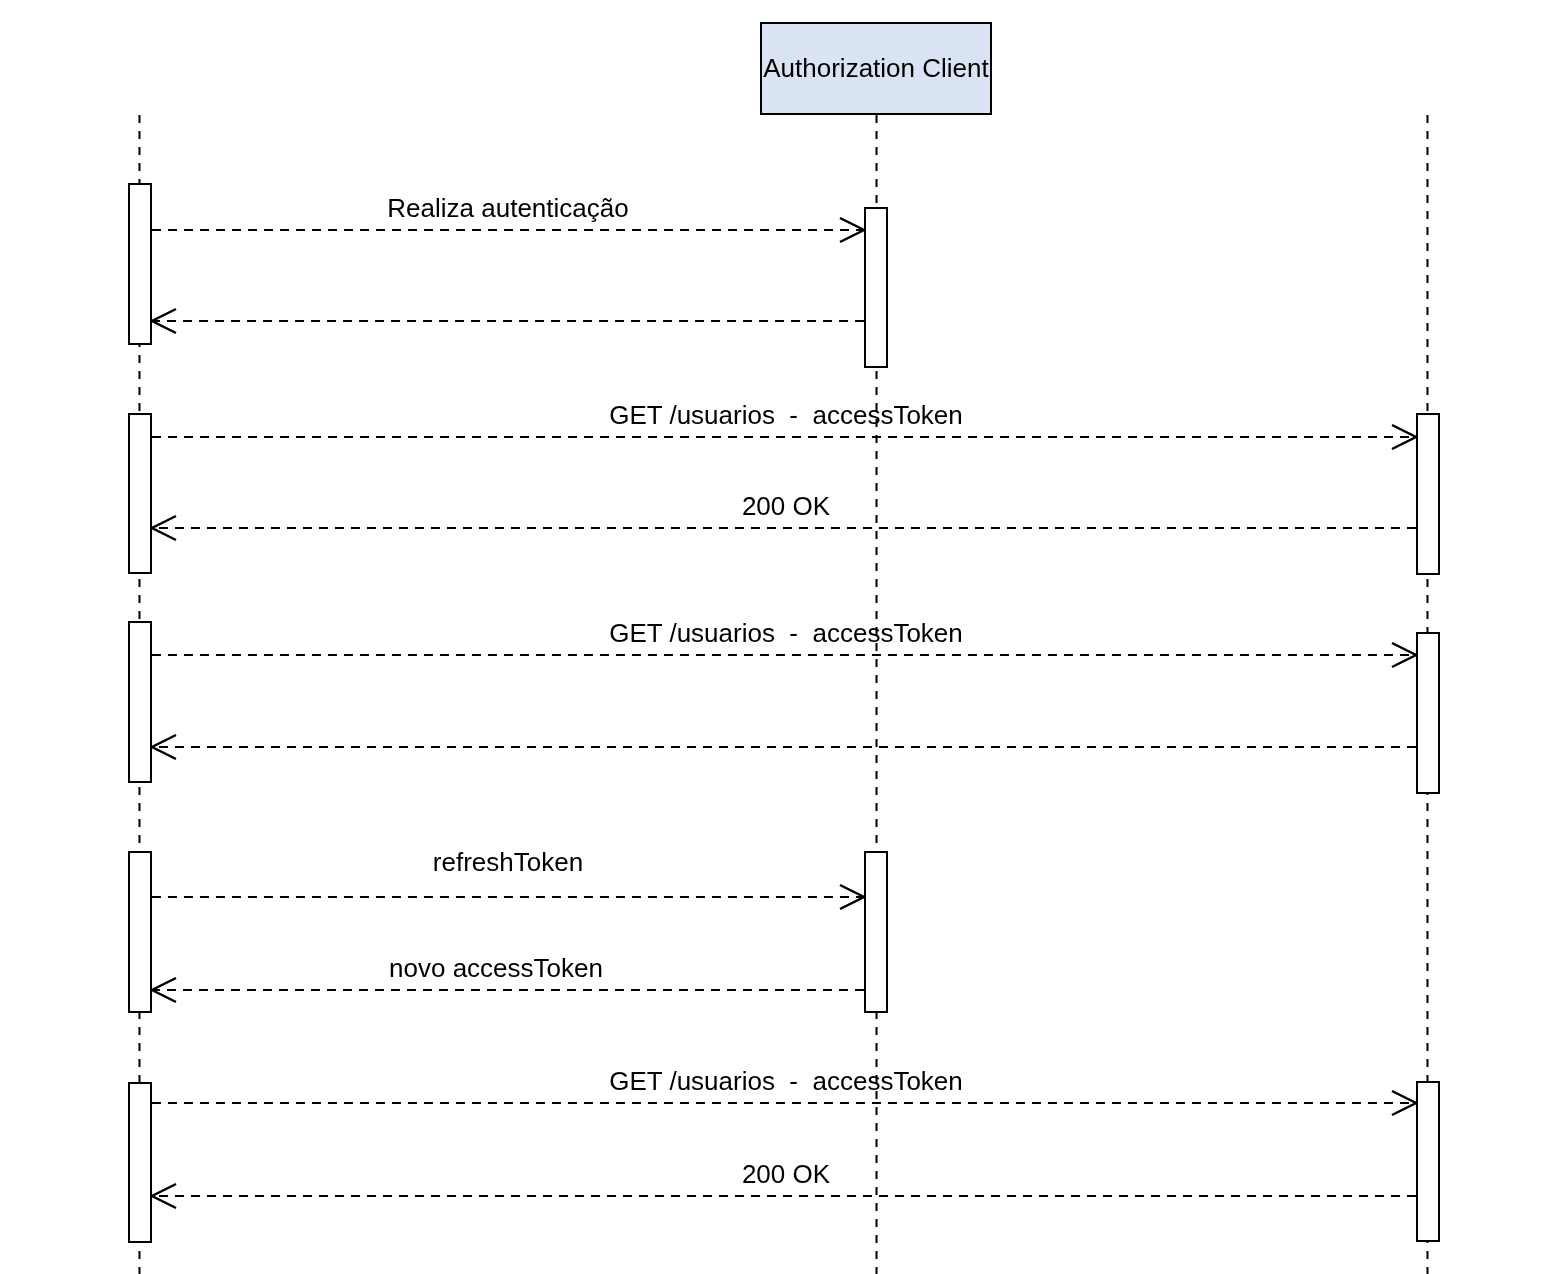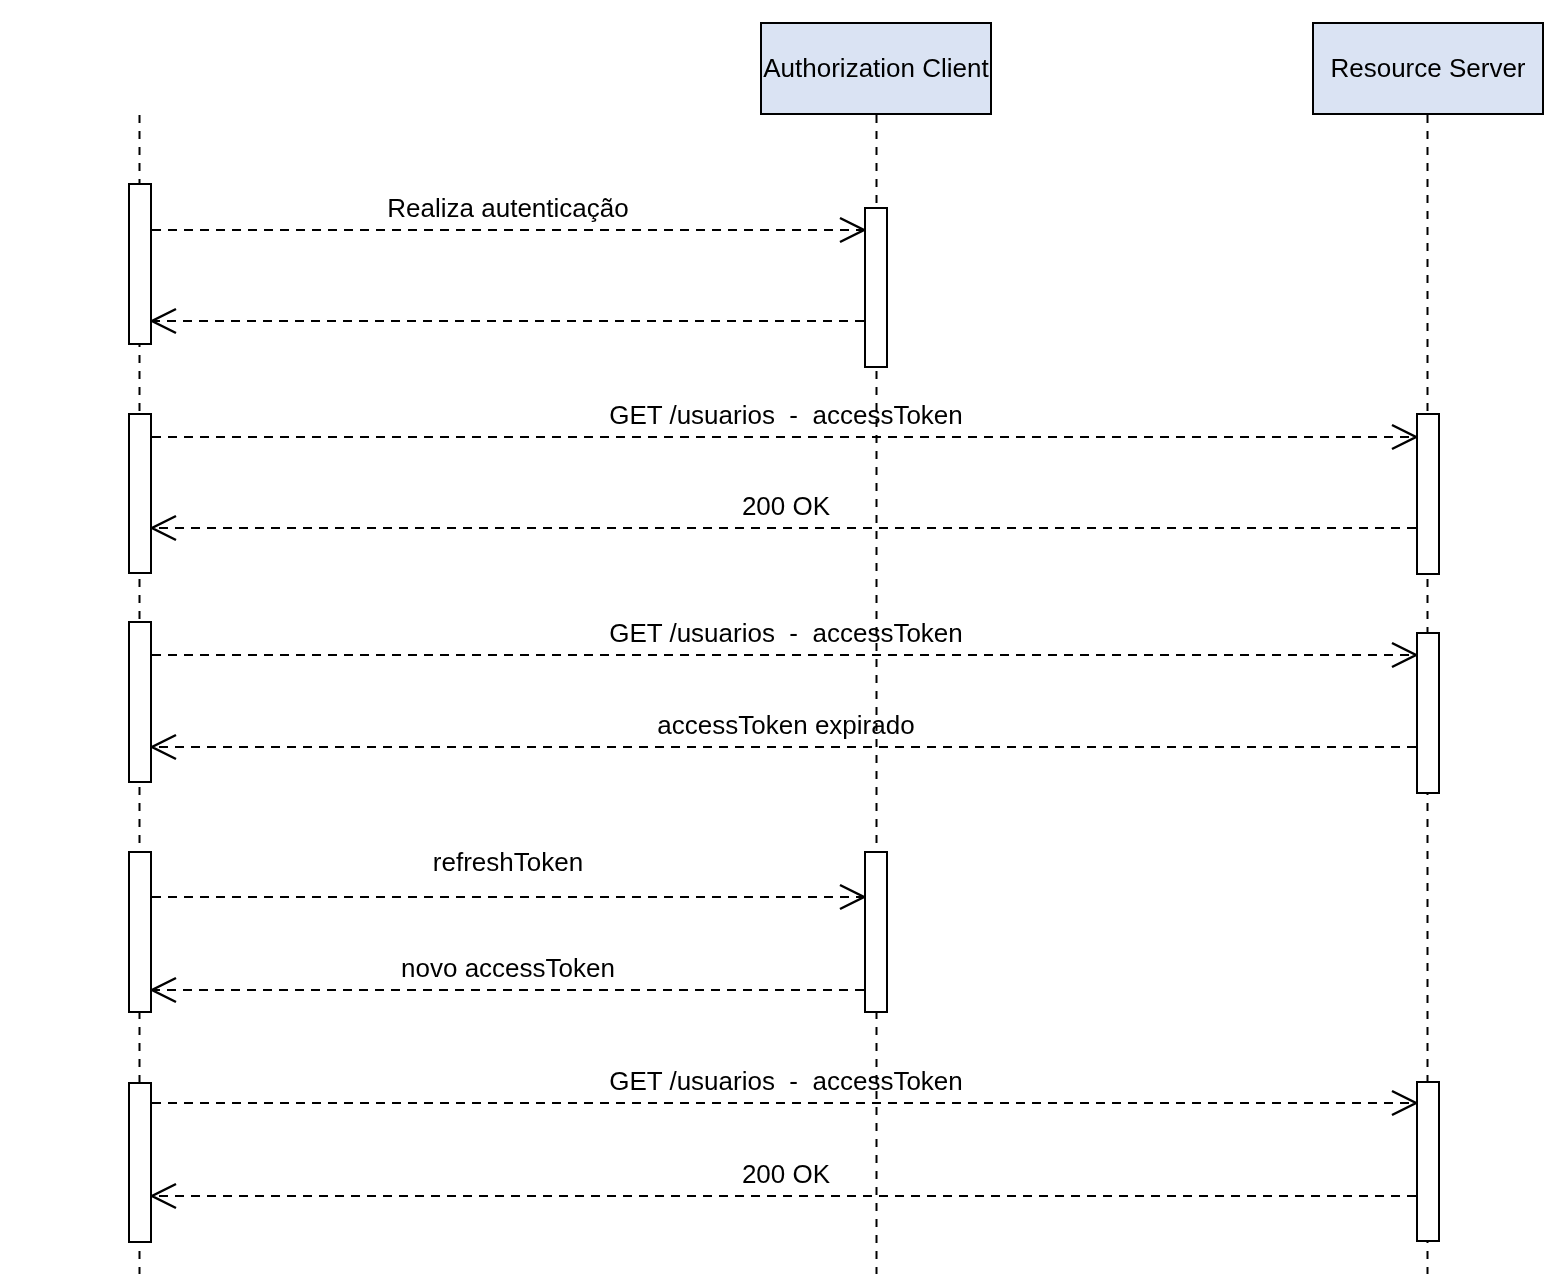--- a/index.html
+++ b/index.html
@@ -87,40 +87,36 @@
     <line x1="152" y1="1103" x2="1416" y2="1103" stroke="#000" stroke-width="2" stroke-dasharray="9 7"></line>
     <polyline points="1392,1091 1416,1103 1392,1115" fill="none" stroke="#000" stroke-width="2.5"></polyline>
 
     <line x1="1416" y1="1196" x2="152" y2="1196" stroke="#000" stroke-width="2" stroke-dasharray="9 7"></line>
     <polyline points="176,1184 152,1196 176,1208" fill="none" stroke="#000" stroke-width="2.5"></polyline>
   </svg>
 
   <div class="participant" style="left:760px">
     <span>Authorization Client</span>
   </div>
-  <div class="participant" style="left:1312px">
-    <span>Resource Server</span>
-  </div>
 
   <div class="activation" style="left:128px; top:183px; height:162px"></div>
   <div class="activation" style="left:128px; top:413px; height:161px"></div>
   <div class="activation" style="left:128px; top:621px; height:162px"></div>
   <div class="activation" style="left:128px; top:851px; height:162px"></div>
   <div class="activation" style="left:128px; top:1082px; height:161px"></div>
 
   <div class="activation" style="left:864px; top:207px; height:161px"></div>
   <div class="activation" style="left:864px; top:851px; height:162px"></div>
 
   <div class="activation" style="left:1416px; top:413px; height:162px"></div>
   <div class="activation" style="left:1416px; top:632px; height:162px"></div>
   <div class="activation" style="left:1416px; top:1081px; height:161px"></div>
 
   <div class="msg-label" style="left:508px; top:192px">Realiza autenticação</div>
   <div class="msg-label" style="left:786px; top:399px">GET /usuarios  -  accessToken</div>
   <div class="msg-label" style="left:786px; top:490px">200 OK</div>
   <div class="msg-label" style="left:786px; top:617px">GET /usuarios  -  accessToken</div>
-  <div class="msg-label" style="left:786px; top:709px">accessToken expirado</div>
   <div class="msg-label" style="left:508px; top:846px">refreshToken</div>
-  <div class="msg-label" style="left:508px; top:952px">novo accessToken</div>
+  <div class="msg-label" style="left:496px; top:952px">novo accessToken</div>
   <div class="msg-label" style="left:786px; top:1065px">GET /usuarios  -  accessToken</div>
   <div class="msg-label" style="left:786px; top:1158px">200 OK</div>
 
 </div>
 
 </body></html>

